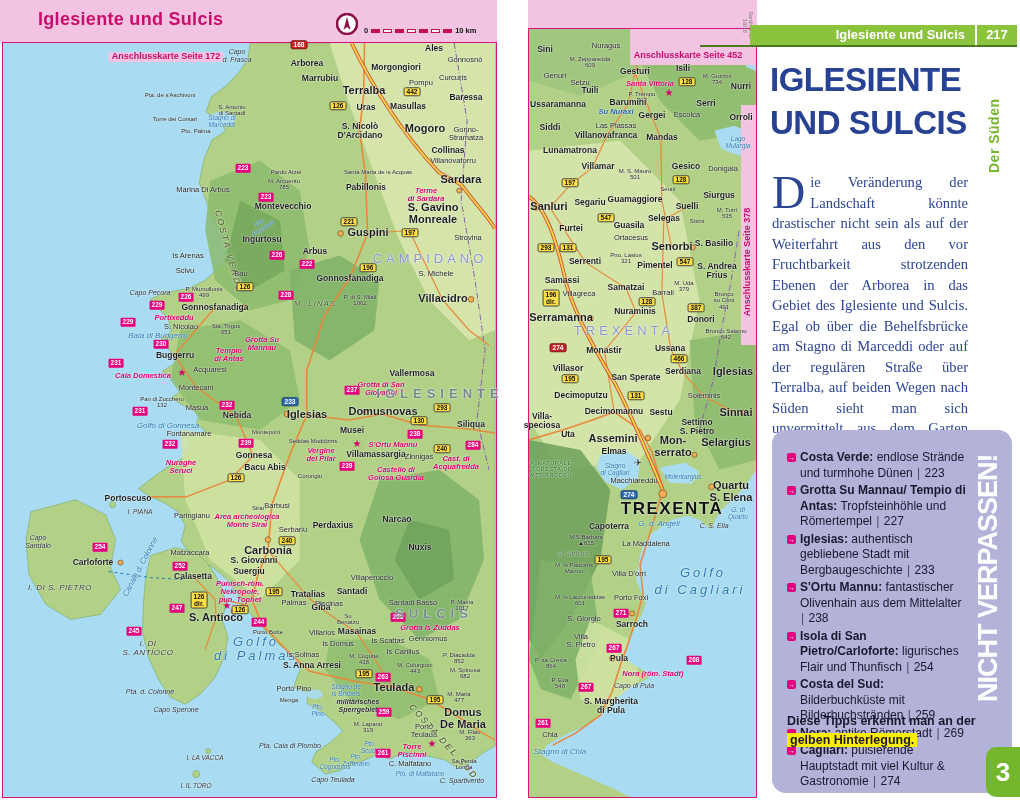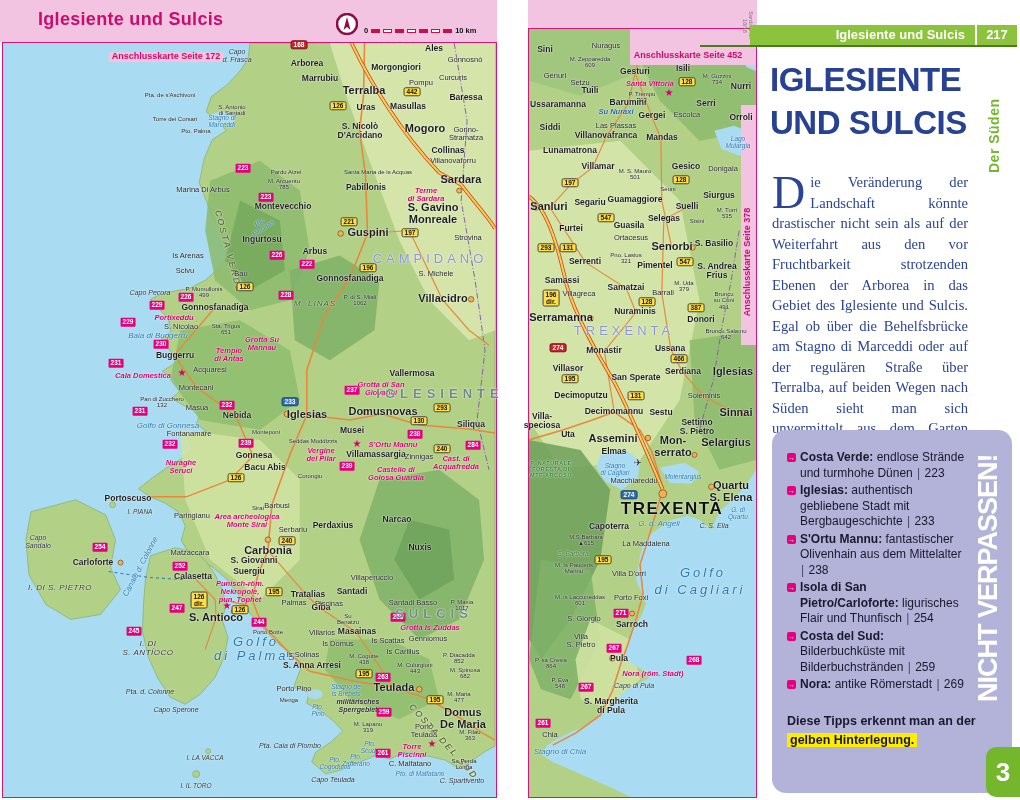--- a/index.html
+++ b/index.html
@@ -614,25 +614,27 @@
   <div class="gline"></div>
   <div class="der-sueden">Der Süden</div>
 
   <h1 class="title"><span>IGLESIENTE</span><br><span>UND SULCIS</span></h1>
 
   <p class="bodytxt"><span class="dcap">D</span><span>ie Veränderung der Landschaft könnte drastischer nicht sein als auf der Weiterfahrt aus den vor Fruchtbarkeit strotzenden Ebenen der Arborea in das Gebiet des Iglesiente und Sulcis. Egal ob über die Behelfsbrücke am Stagno di Marceddi oder auf der regulären Straße über Terralba, auf beiden Wegen nach Süden sieht man sich unvermittelt aus dem Garten Eden in eine mehr als karge, lebensfeindliche Welt versetzt, die geprägt ist von sonnendurchglühten, nur von struppiger Macchia dünn bedeckten Bergflanken und endloser Leere.</span></p>
 
   <div class="hlbox">
     <div class="hl-list">
         <div class="hl-item"><span class="hl-bullet">→</span><b>Costa Verde:</b> endlose Strände und turmhohe Dünen <span class="hl-pipe">|</span> 223</div>
+        <div class="hl-item"><span class="hl-bullet">→</span><b>Grotta Su Mannau/ Tempio di Antas:</b> Tropfsteinhöhle und Römertempel <span class="hl-pipe">|</span> 227</div>
         <div class="hl-item"><span class="hl-bullet">→</span><b>Iglesias:</b> authentisch gebliebene Stadt mit Bergbaugeschichte <span class="hl-pipe">|</span> 233</div>
         <div class="hl-item"><span class="hl-bullet">→</span><b>S'Ortu Mannu:</b> fantastischer Olivenhain aus dem Mittelalter <span class="hl-pipe">|</span> 238</div>
         <div class="hl-item"><span class="hl-bullet">→</span><b>Isola di San Pietro/Carloforte:</b> ligurisches Flair und Thunfisch <span class="hl-pipe">|</span> 254</div>
         <div class="hl-item"><span class="hl-bullet">→</span><b>Costa del Sud:</b> Bilderbuchküste mit Bilderbuchstränden <span class="hl-pipe">|</span> 259</div>
         <div class="hl-item"><span class="hl-bullet">→</span><b>Nora:</b> antike Römerstadt <span class="hl-pipe">|</span> 269</div>
+        <div class="hl-item"><span class="hl-bullet">→</span><b>Cagliari:</b> pulsierende Hauptstadt mit viel Kultur &amp; Gastronomie <span class="hl-pipe">|</span> 274</div>
       </div>
     <div class="vert">NICHT VERPASSEN!</div>
     <div class="hl-footer">
       <span>Diese Tipps erkennt man an der</span><br>
       <span class="yellow">gelben Hinterlegung.</span>
     </div>
   </div>
 
   <div class="chap">3</div>
 

